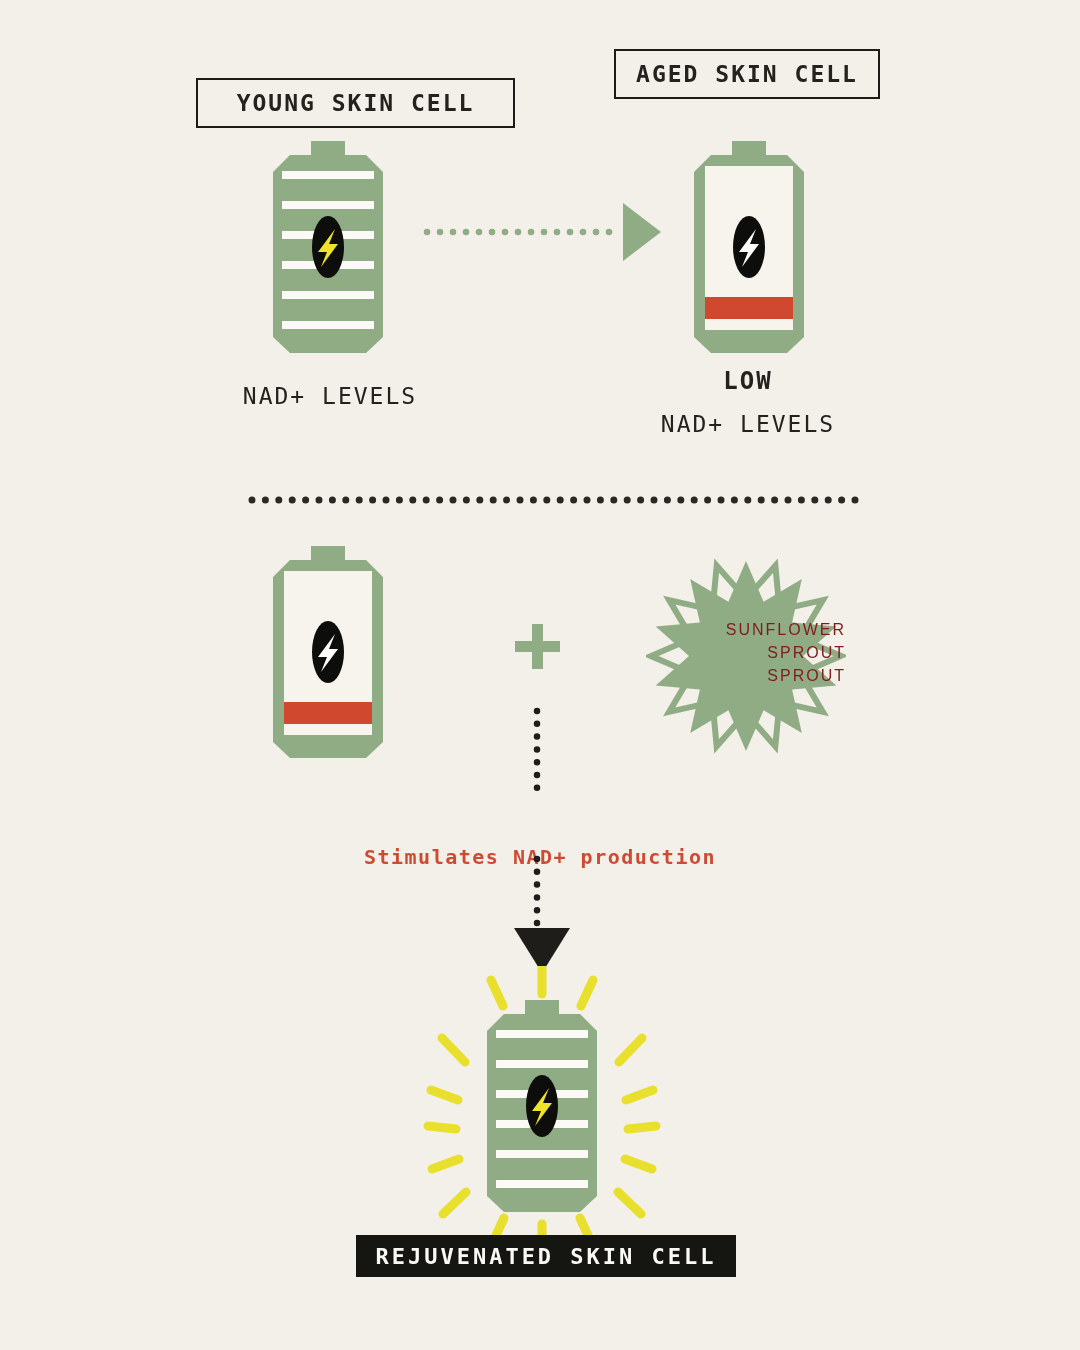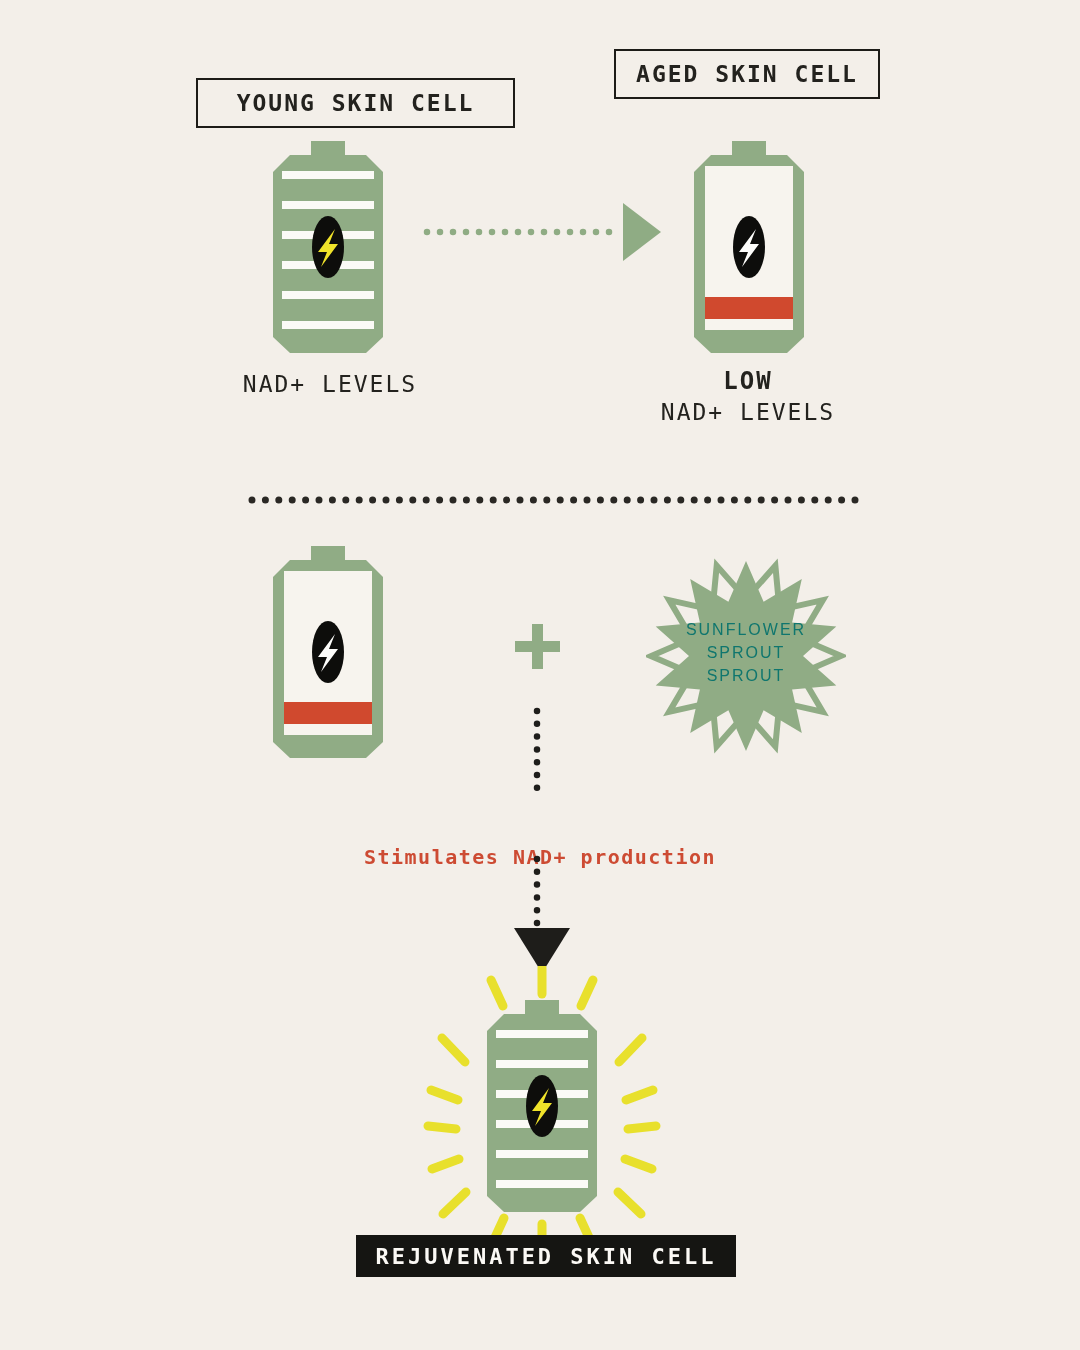--- a/index.html
+++ b/index.html
@@ -13,31 +13,31 @@
   }
   .abs{position:absolute;}
   .titlebox{
     border:2px solid #1c1b17;
     display:flex;align-items:center;justify-content:center;
     font-size:23px;font-weight:bold;letter-spacing:2px;
     box-sizing:border-box;
   }
   .levelblock{text-align:center;}
   .levelblock .word{display:block;font-size:24px;font-weight:bold;letter-spacing:2px;}
-  .levelblock .suffix{display:block;font-size:23px;letter-spacing:2px;margin-top:4px;}
+  .levelblock .suffix{display:block;font-size:23px;letter-spacing:2px;margin-top:16px;}
   .mechanism{
     text-align:center;color:#cd4b33;font-weight:bold;
     font-size:20px;letter-spacing:1.5px;line-height:27px;margin-top:43px;
   }
   .mechanism span{display:block;}
   .starburst-text{
-    text-align:center;
+    text-align:right;
     font-family:"Liberation Sans","DejaVu Sans",sans-serif;
     font-size:16px;letter-spacing:2px;line-height:23px;
-    color:#0f766e;font-weight:500;
+    color:#7f1d1d;font-weight:500;
   }
   .starburst-text span{display:block;}
   .resultbox{
     background:#151512;color:#fbf9f5;
     display:flex;align-items:center;justify-content:center;
     font-size:22px;font-weight:bold;letter-spacing:3px;
   }
   svg{display:block;}
 </style>
 </head>

